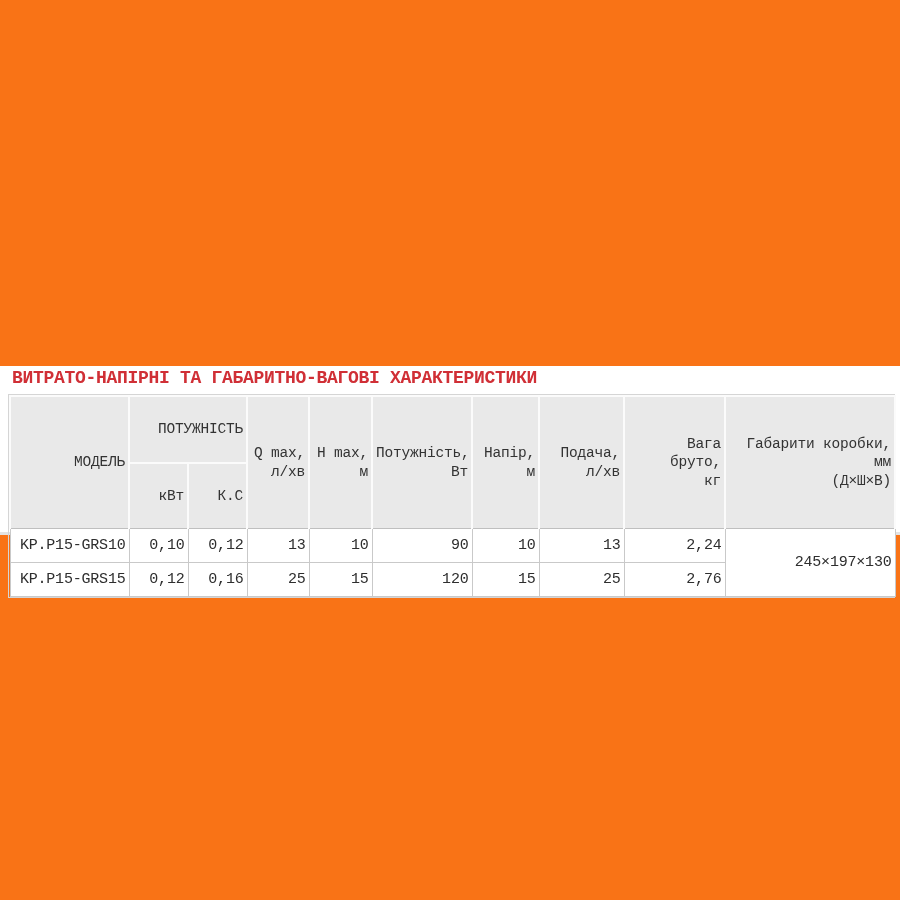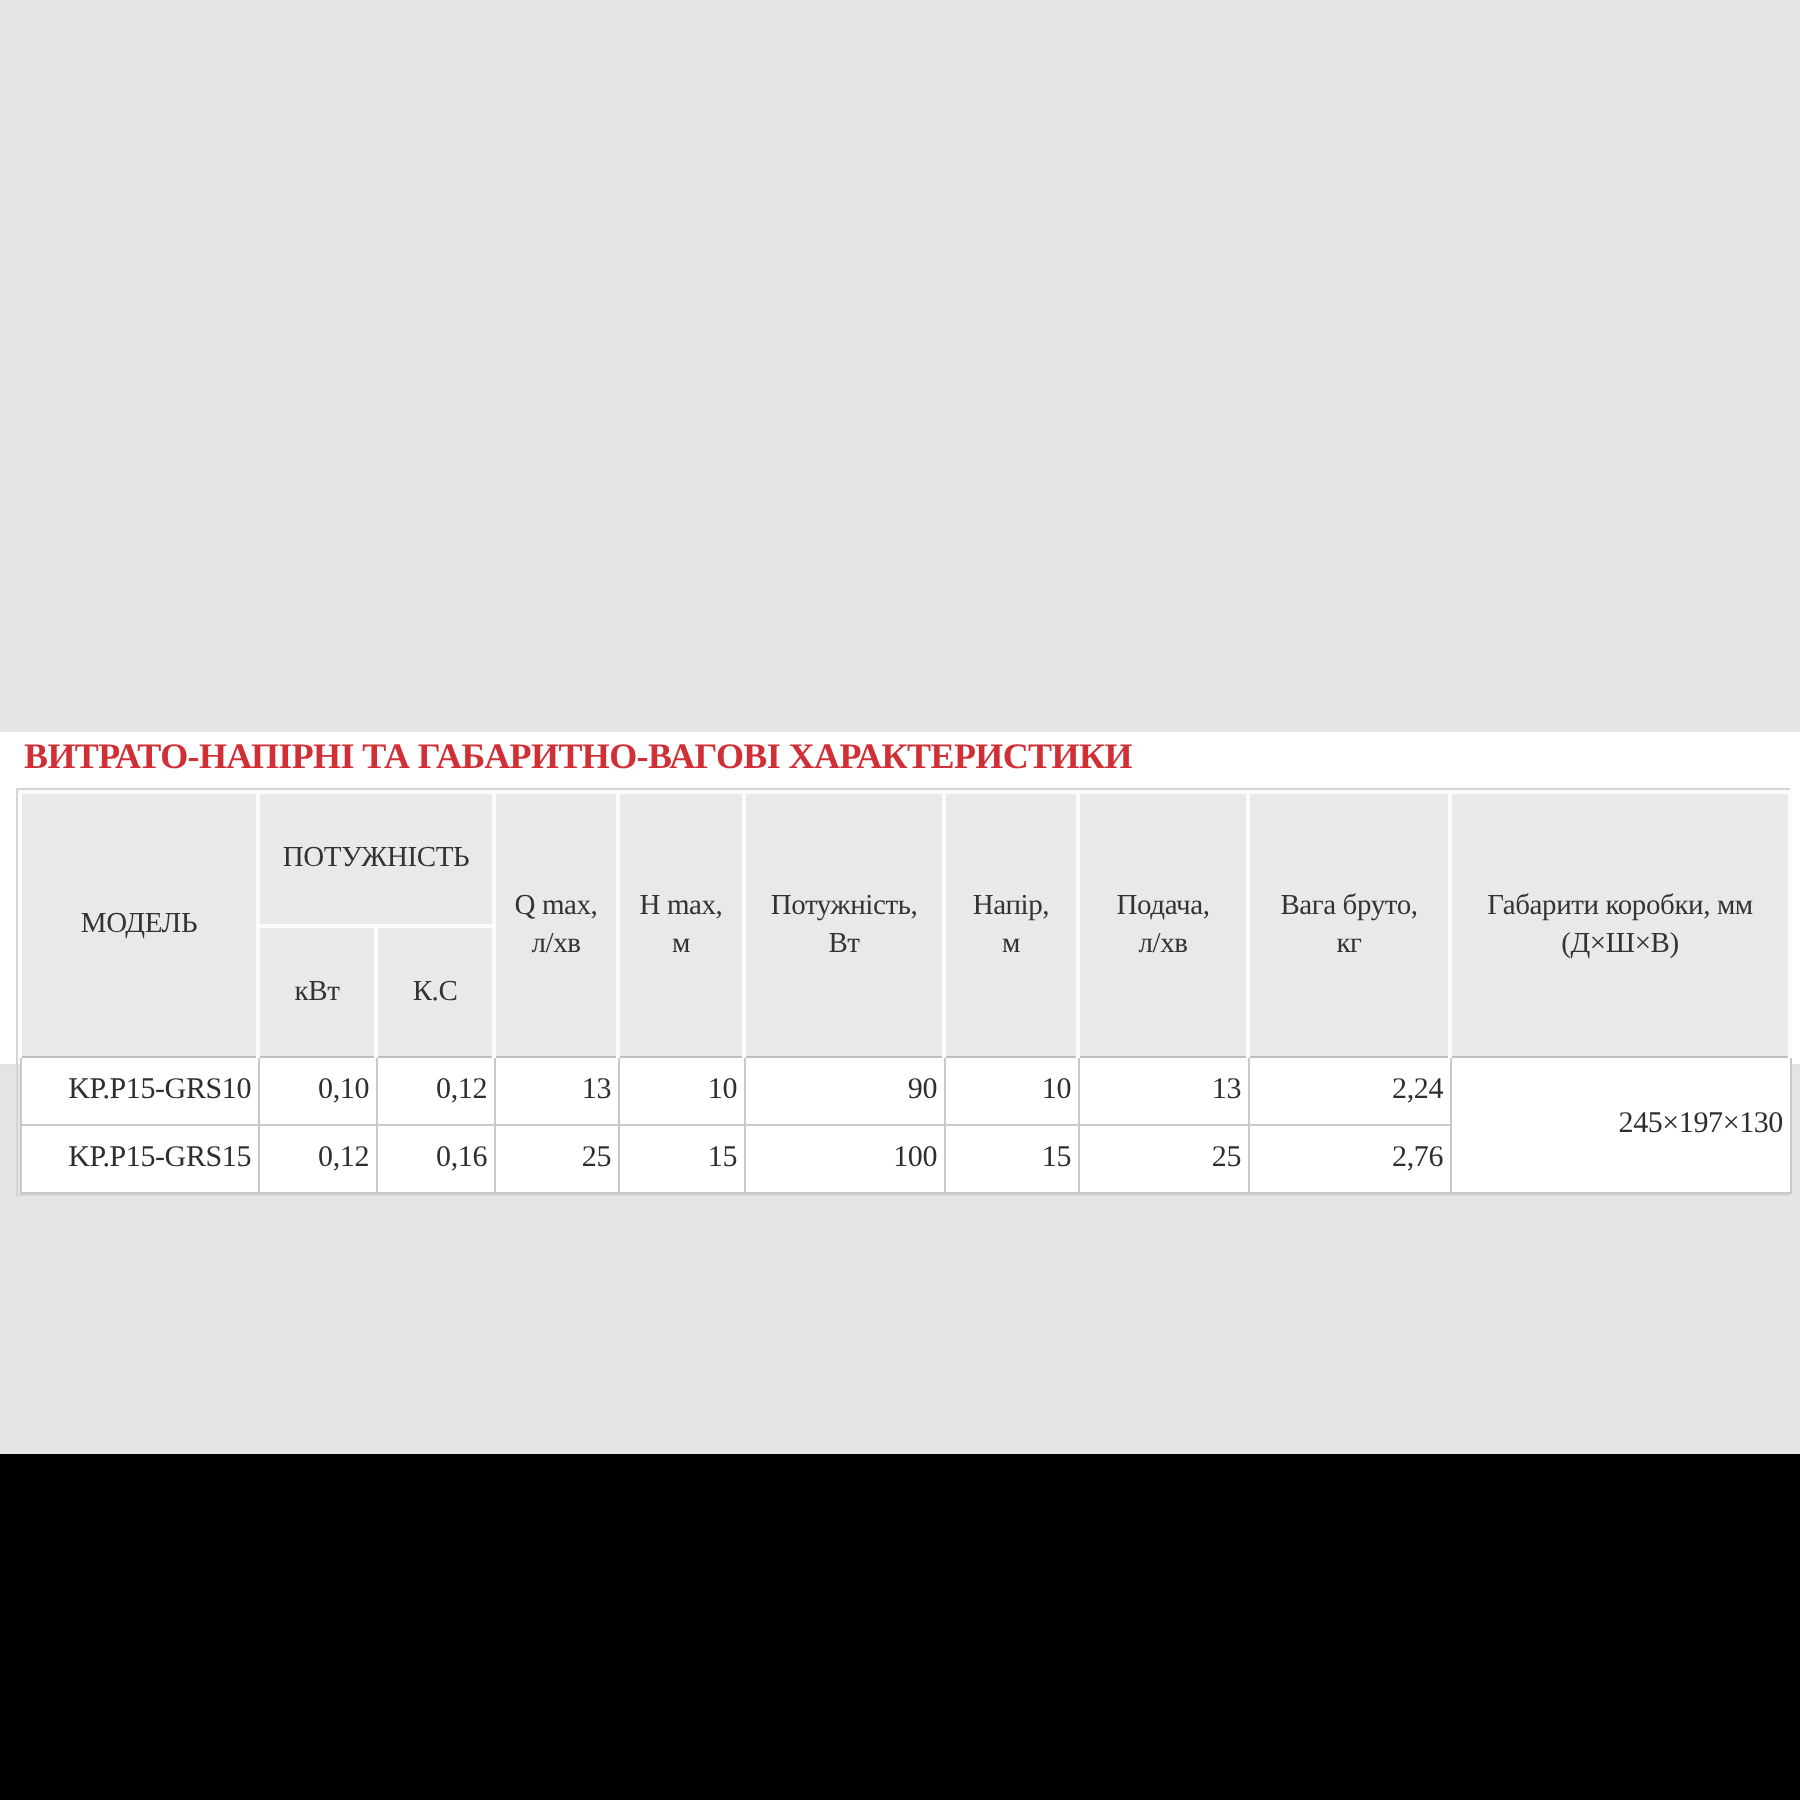--- a/index.html
+++ b/index.html
@@ -1,21 +1,21 @@
 <!DOCTYPE html>
 <html><head>
 <meta charset="utf-8">
 <style>
   html,body{margin:0;padding:0;background:#000;}
   .screen{
     position:relative;
-    width:900px;height:727px;
-    background:#e5e5e5;
+    width:900px;height:900px;
+    background:#f97316;
     overflow:hidden;
-    font-family:Liberation Serif, serif;
+    font-family:Liberation Mono, monospace;
   }
   .content{
     position:absolute;
     left:0;top:366px;
     width:900px;height:166px;
     background:#ffffff;
     border-bottom:3px solid #e3e3e3;
   }
   .page-title{
     position:absolute;
@@ -37,21 +37,21 @@
     table-layout:fixed;
     width:885px;
     font-size:14.5px;
     color:#333;
   }
   table.spec th{
     background:#e9e9e9;
     border:2px solid #fbfbfb;
     border-bottom:1px solid #bfbfbf;
     font-weight:normal;
-    text-align:center;
+    text-align:right;
     vertical-align:middle;
     padding:17px 3px;
     line-height:1.25;
     white-space:pre-line;
     letter-spacing:-0.2px;
   }
   table.spec td{
     background:#ffffff;
     border:1px solid #c9c9c9;
     text-align:right;
@@ -124,21 +124,21 @@
             <td>13</td>
             <td>2,24</td>
             <td rowspan="2">245×197×130</td>
           </tr>
           <tr class="drow">
             <td>KP.P15-GRS15</td>
             <td>0,12</td>
             <td>0,16</td>
             <td>25</td>
             <td>15</td>
-            <td>100</td>
+            <td>120</td>
             <td>15</td>
             <td>25</td>
             <td>2,76</td>
           </tr>
         </tbody>
       </table>
     </div>
 
   </div>
 </div>

